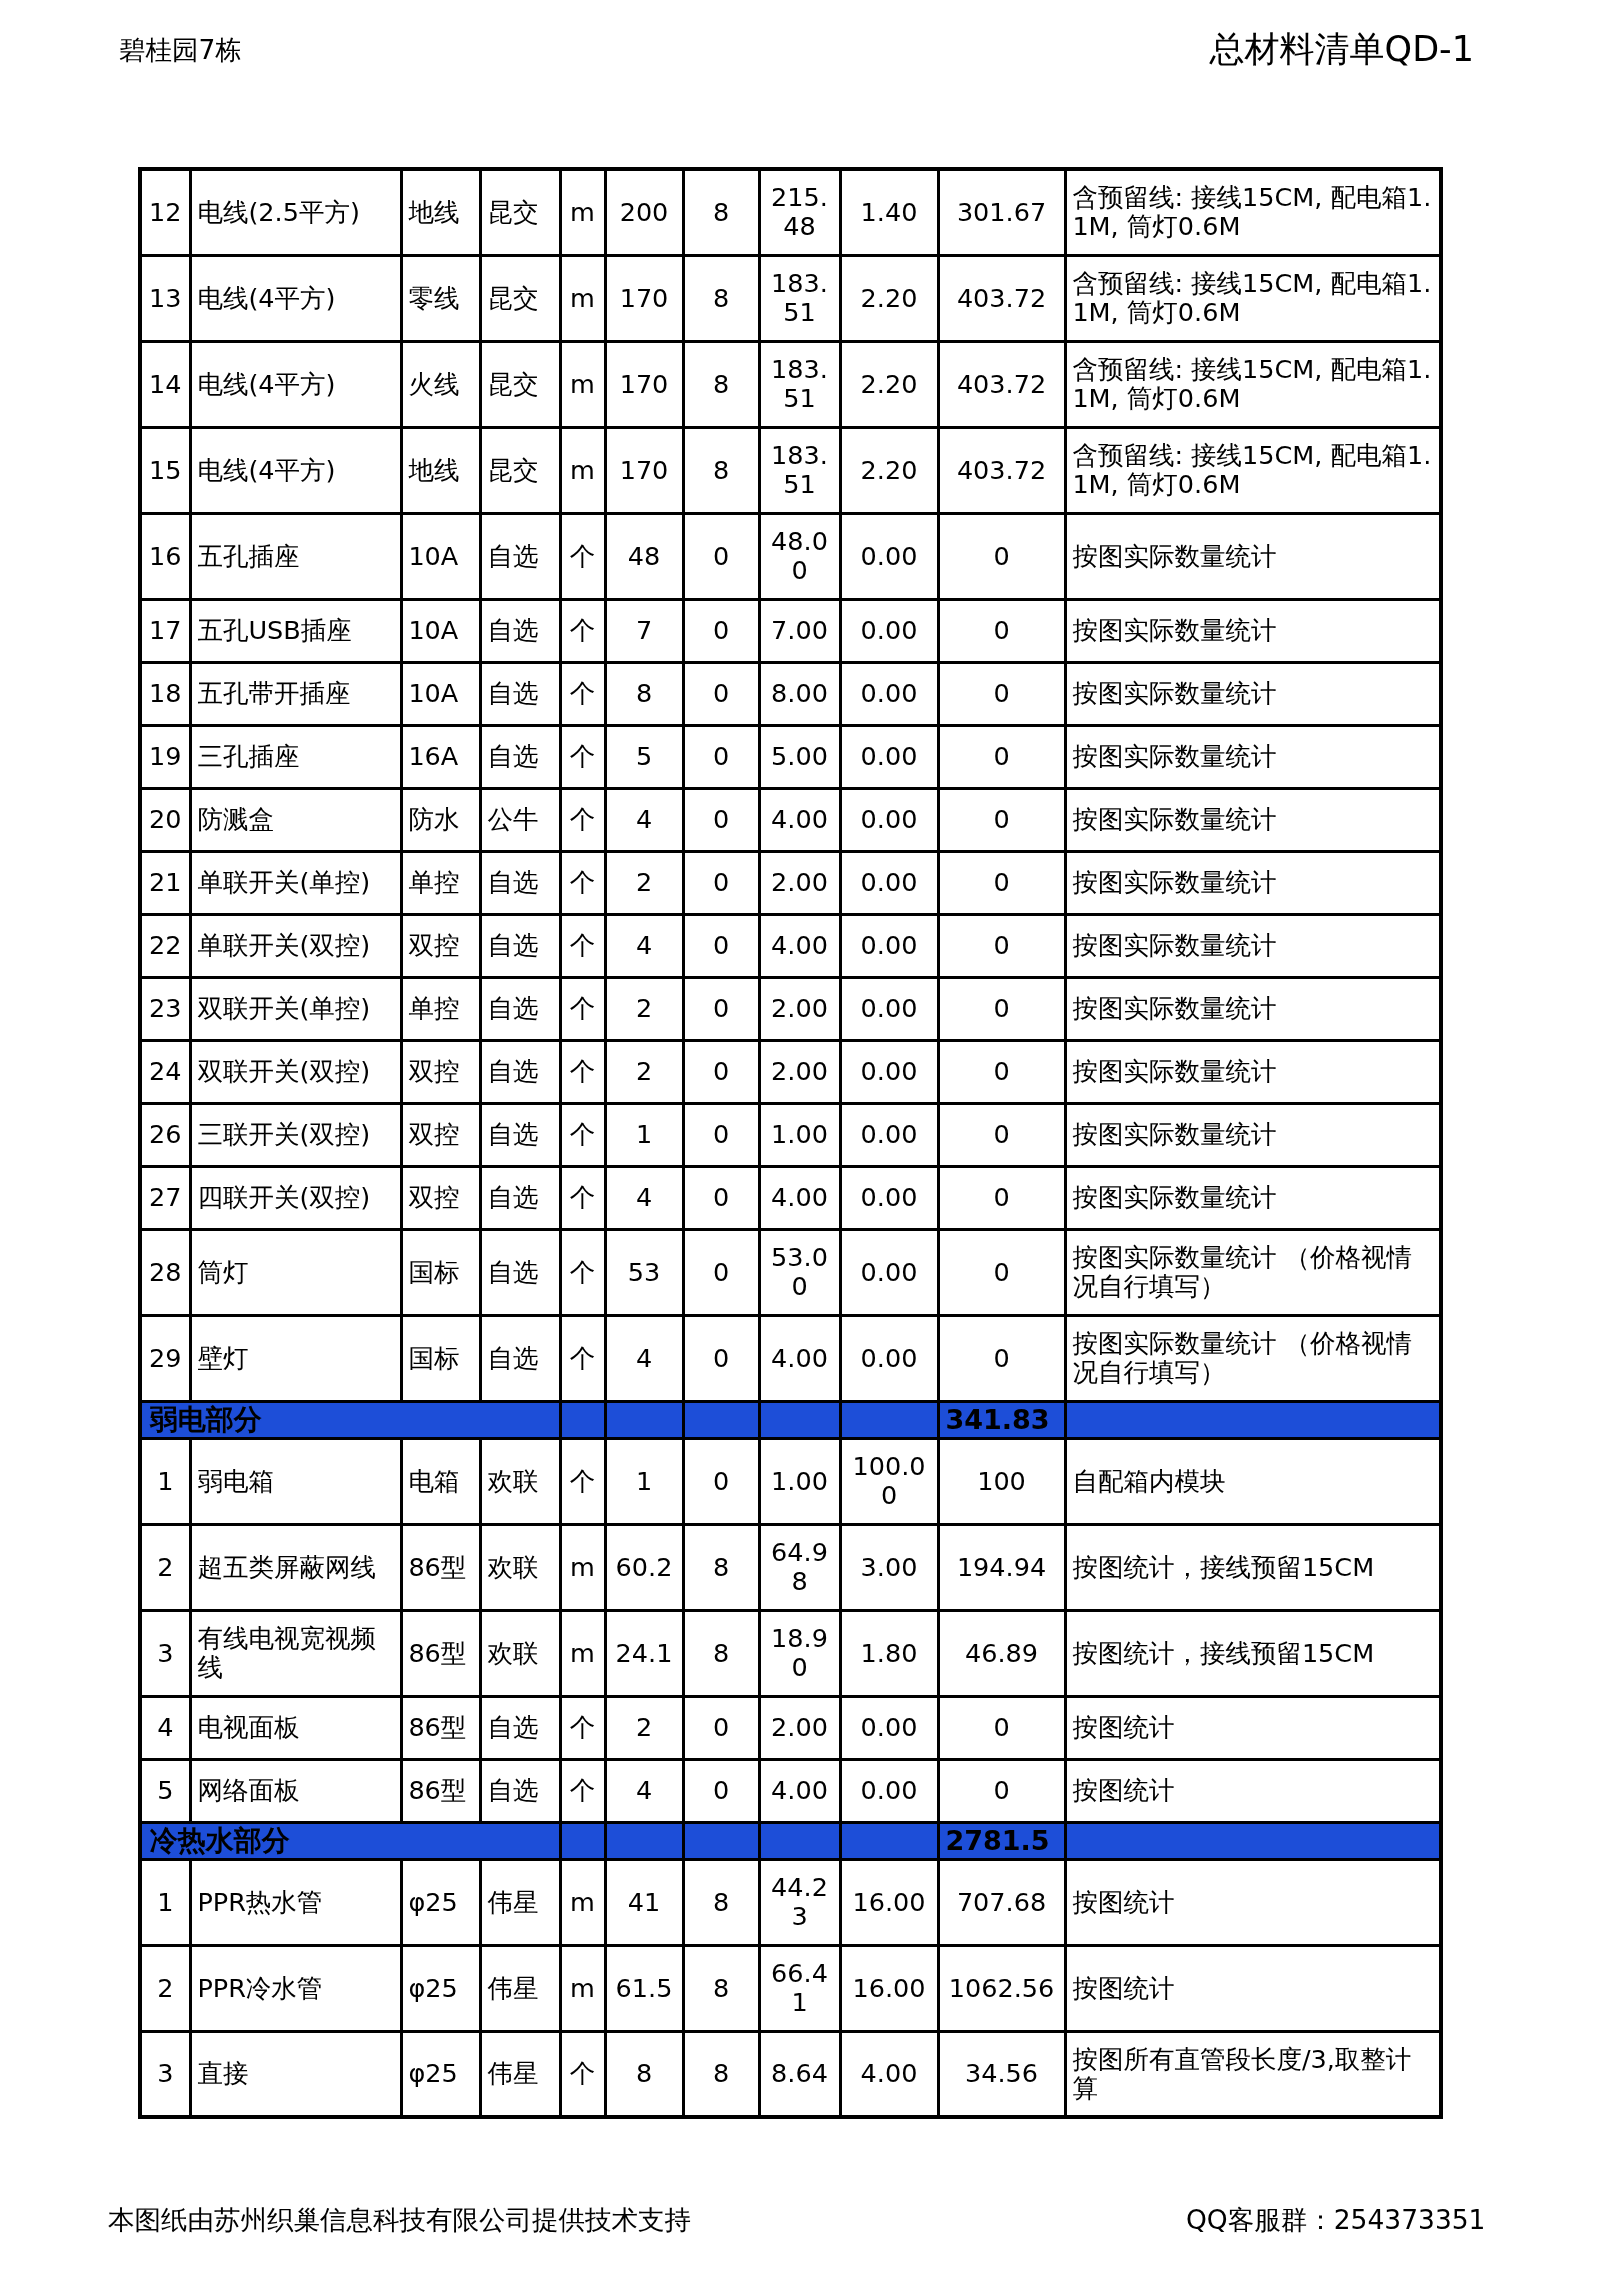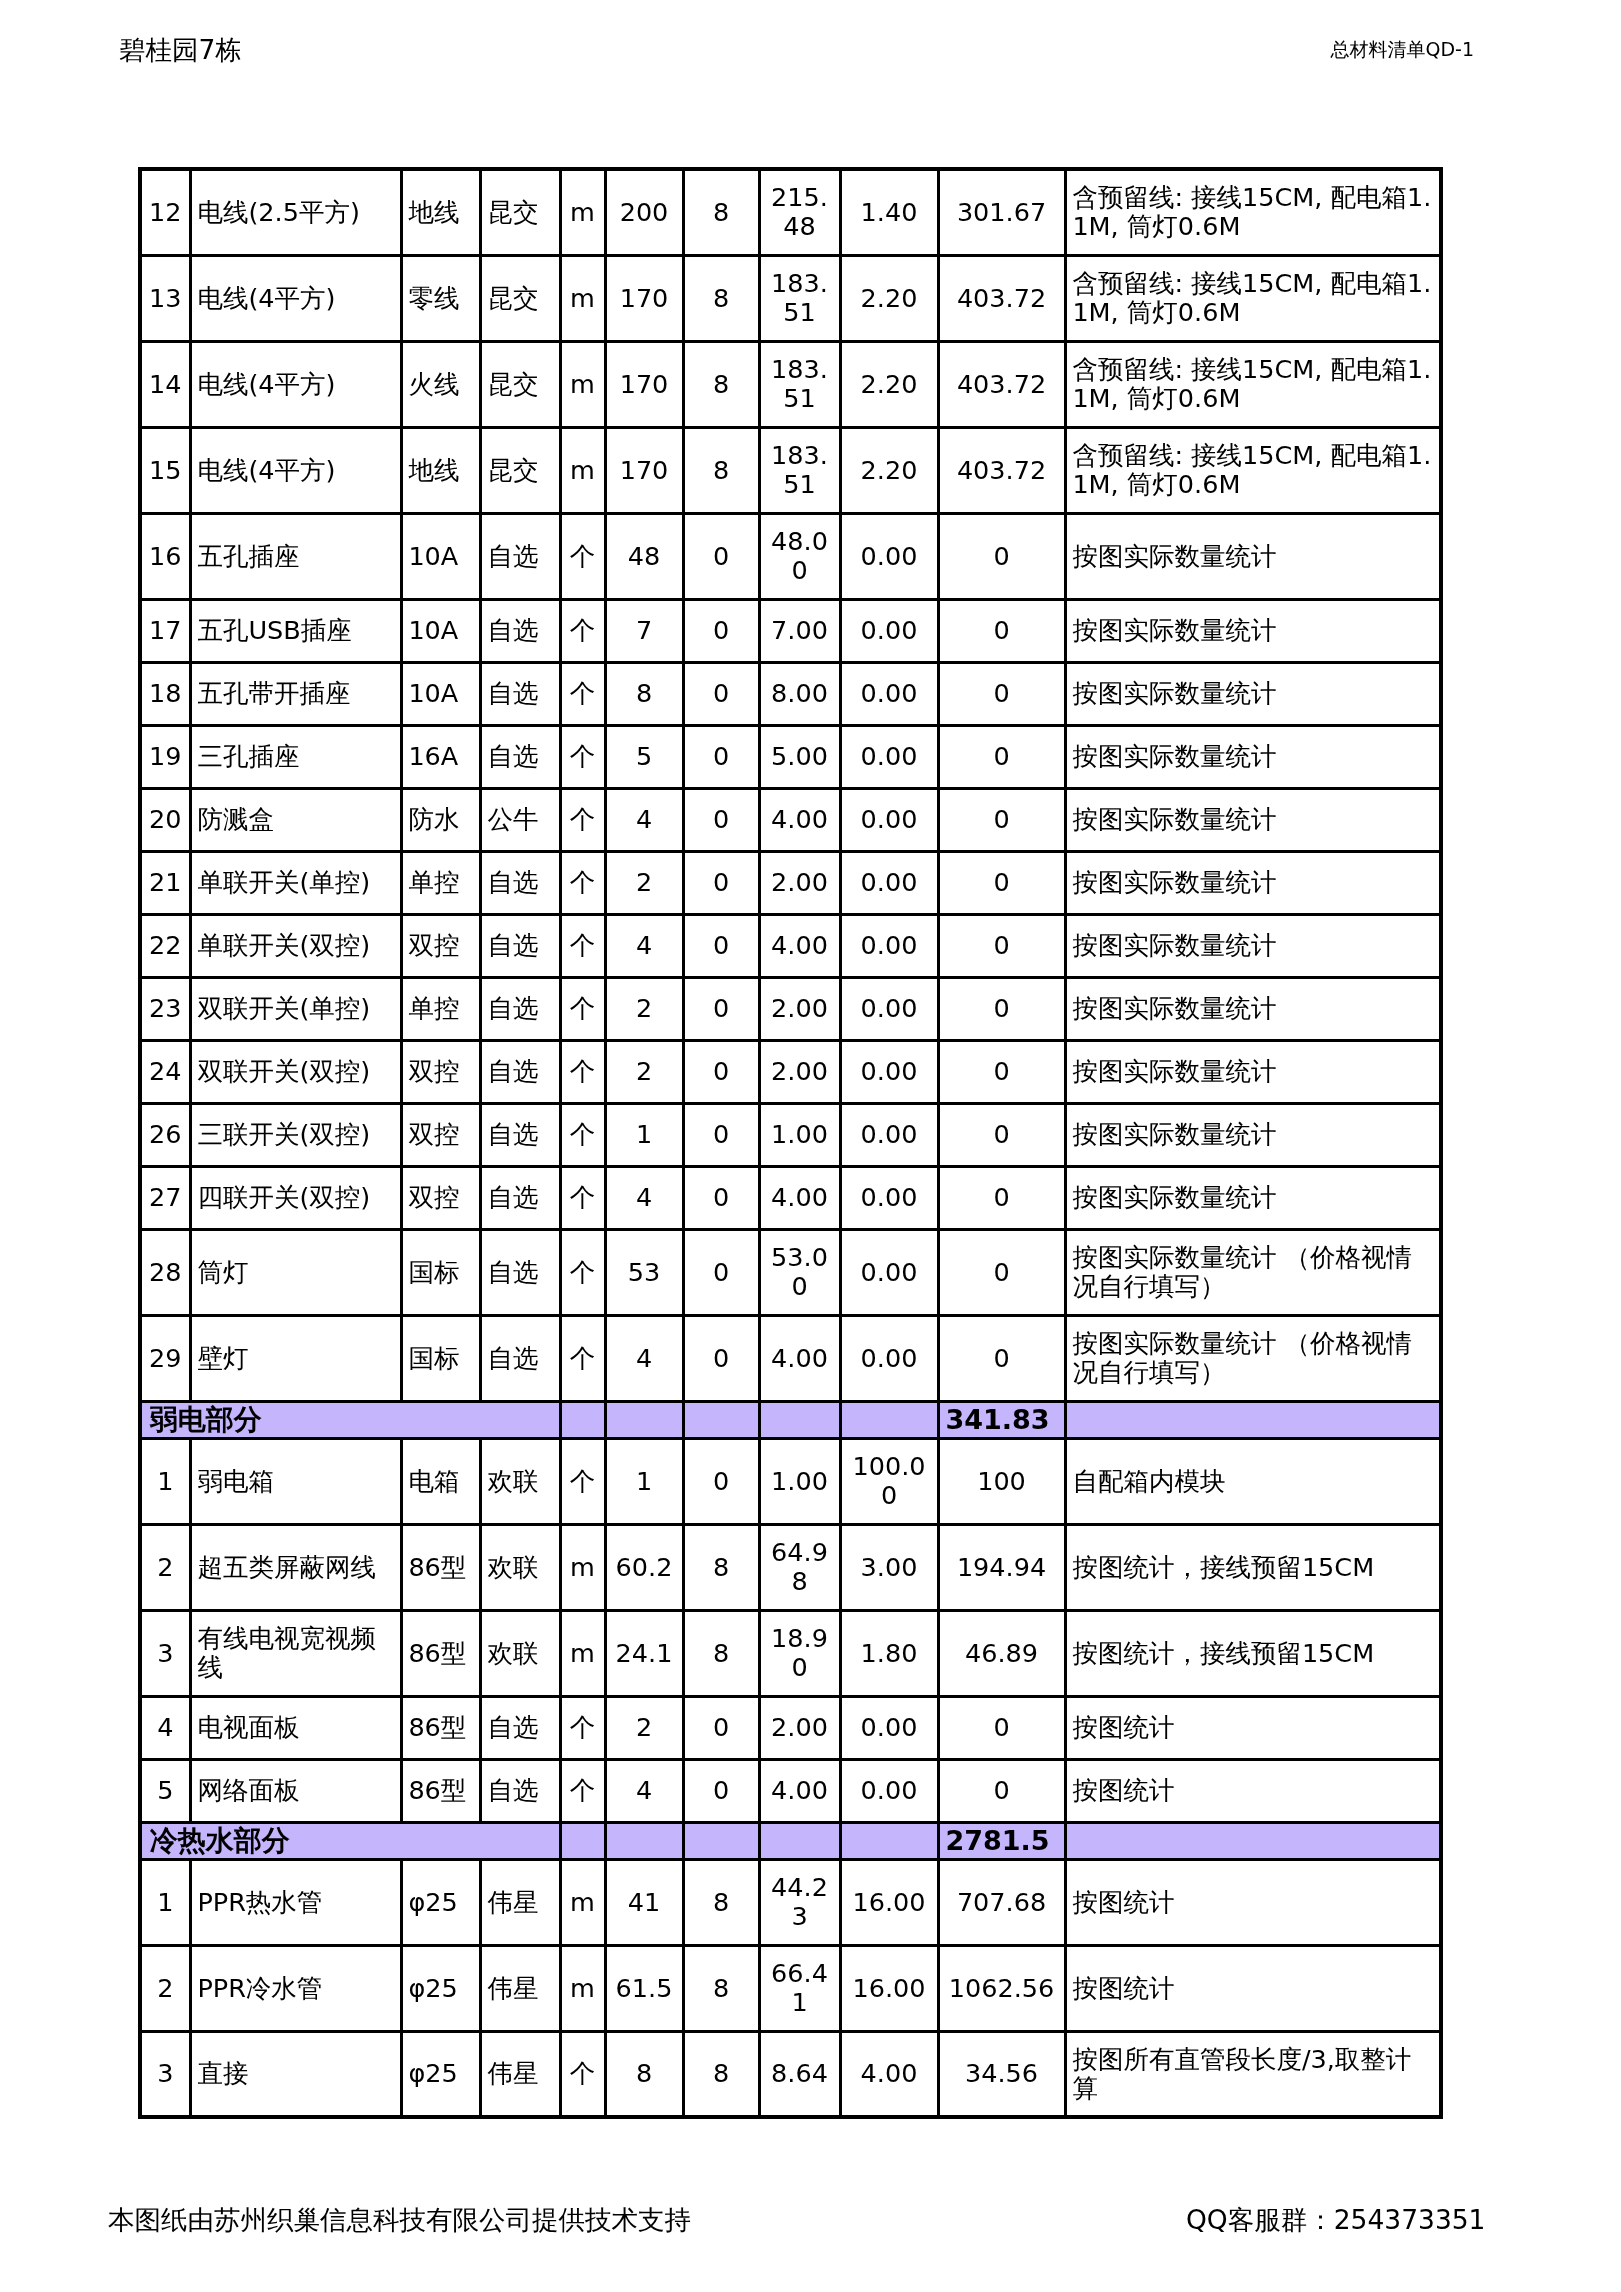--- a/index.html
+++ b/index.html
@@ -2,39 +2,39 @@
 <html><head>
 <meta charset="utf-8">
 <style>
   html,body{margin:0;padding:0;background:#e8e8e8;}
   .page{
     position:relative;width:1621px;height:2293px;background:#ffffff;
     font-family:"DejaVu Sans","Liberation Sans",sans-serif;color:#000000;
     margin:0 auto;overflow:hidden;
   }
   .hdr-l{position:absolute;left:119px;top:35px;font-size:26.5px;line-height:29px;}
-  .hdr-r{position:absolute;right:147px;top:35px;font-size:19px;line-height:29px;}
+  .hdr-r{position:absolute;right:147px;top:35px;font-size:35px;line-height:29px;}
   table.mat{
     position:absolute;left:138px;top:147px;width:1304px;
     border-collapse:collapse;table-layout:fixed;border:4.9px solid #000;margin-top:20px;
   }
   table.mat td{
     border:3.9px solid #000;font-size:25.5px;line-height:29px;
     vertical-align:middle;padding:2px 5.9px;overflow:hidden;
   }
   tr.t-tall{height:86px;}
   tr.t-norm{height:63px;}
   .c-no{text-align:center;padding:2px 2px;}
   .c-name{font-size:28px;line-height:32px;padding:2px 3.9px 2px 7.8px;word-break:break-all;}
   .c-spec,.c-brand{font-size:26.5px;padding:2px 2px 2px 5.9px;word-break:break-all;}
   .c-unit{text-align:center;padding:2px 2px;}
   .c-qty,.c-loss,.c-tq,.c-up,.c-tot{text-align:center;word-break:break-all;padding:2px 5.9px;}
   .c-rem{padding:2px 3.9px 2px 7.8px;word-break:break-all;line-height:30px;}
   tr.bar{height:37px;}
-  tr.bar td{background:#c4b5fd;}
+  tr.bar td{background:#1d4ed8;}
   tr.bar td.lbl{font-weight:bold;font-size:28px;padding:0 3.9px 0 7.8px;}
   tr.bar td.tot{font-weight:bold;font-size:27px;text-align:left;padding:0 2px 0 5.9px;}
   .ftr-l{position:absolute;left:108px;top:2205px;font-size:26.5px;line-height:29px;}
   .ftr-r{position:absolute;left:1186px;top:2205px;font-size:26.5px;line-height:29px;text-align:center;}
 </style>
 </head>
 <body>
 
 <div class="page">
 

